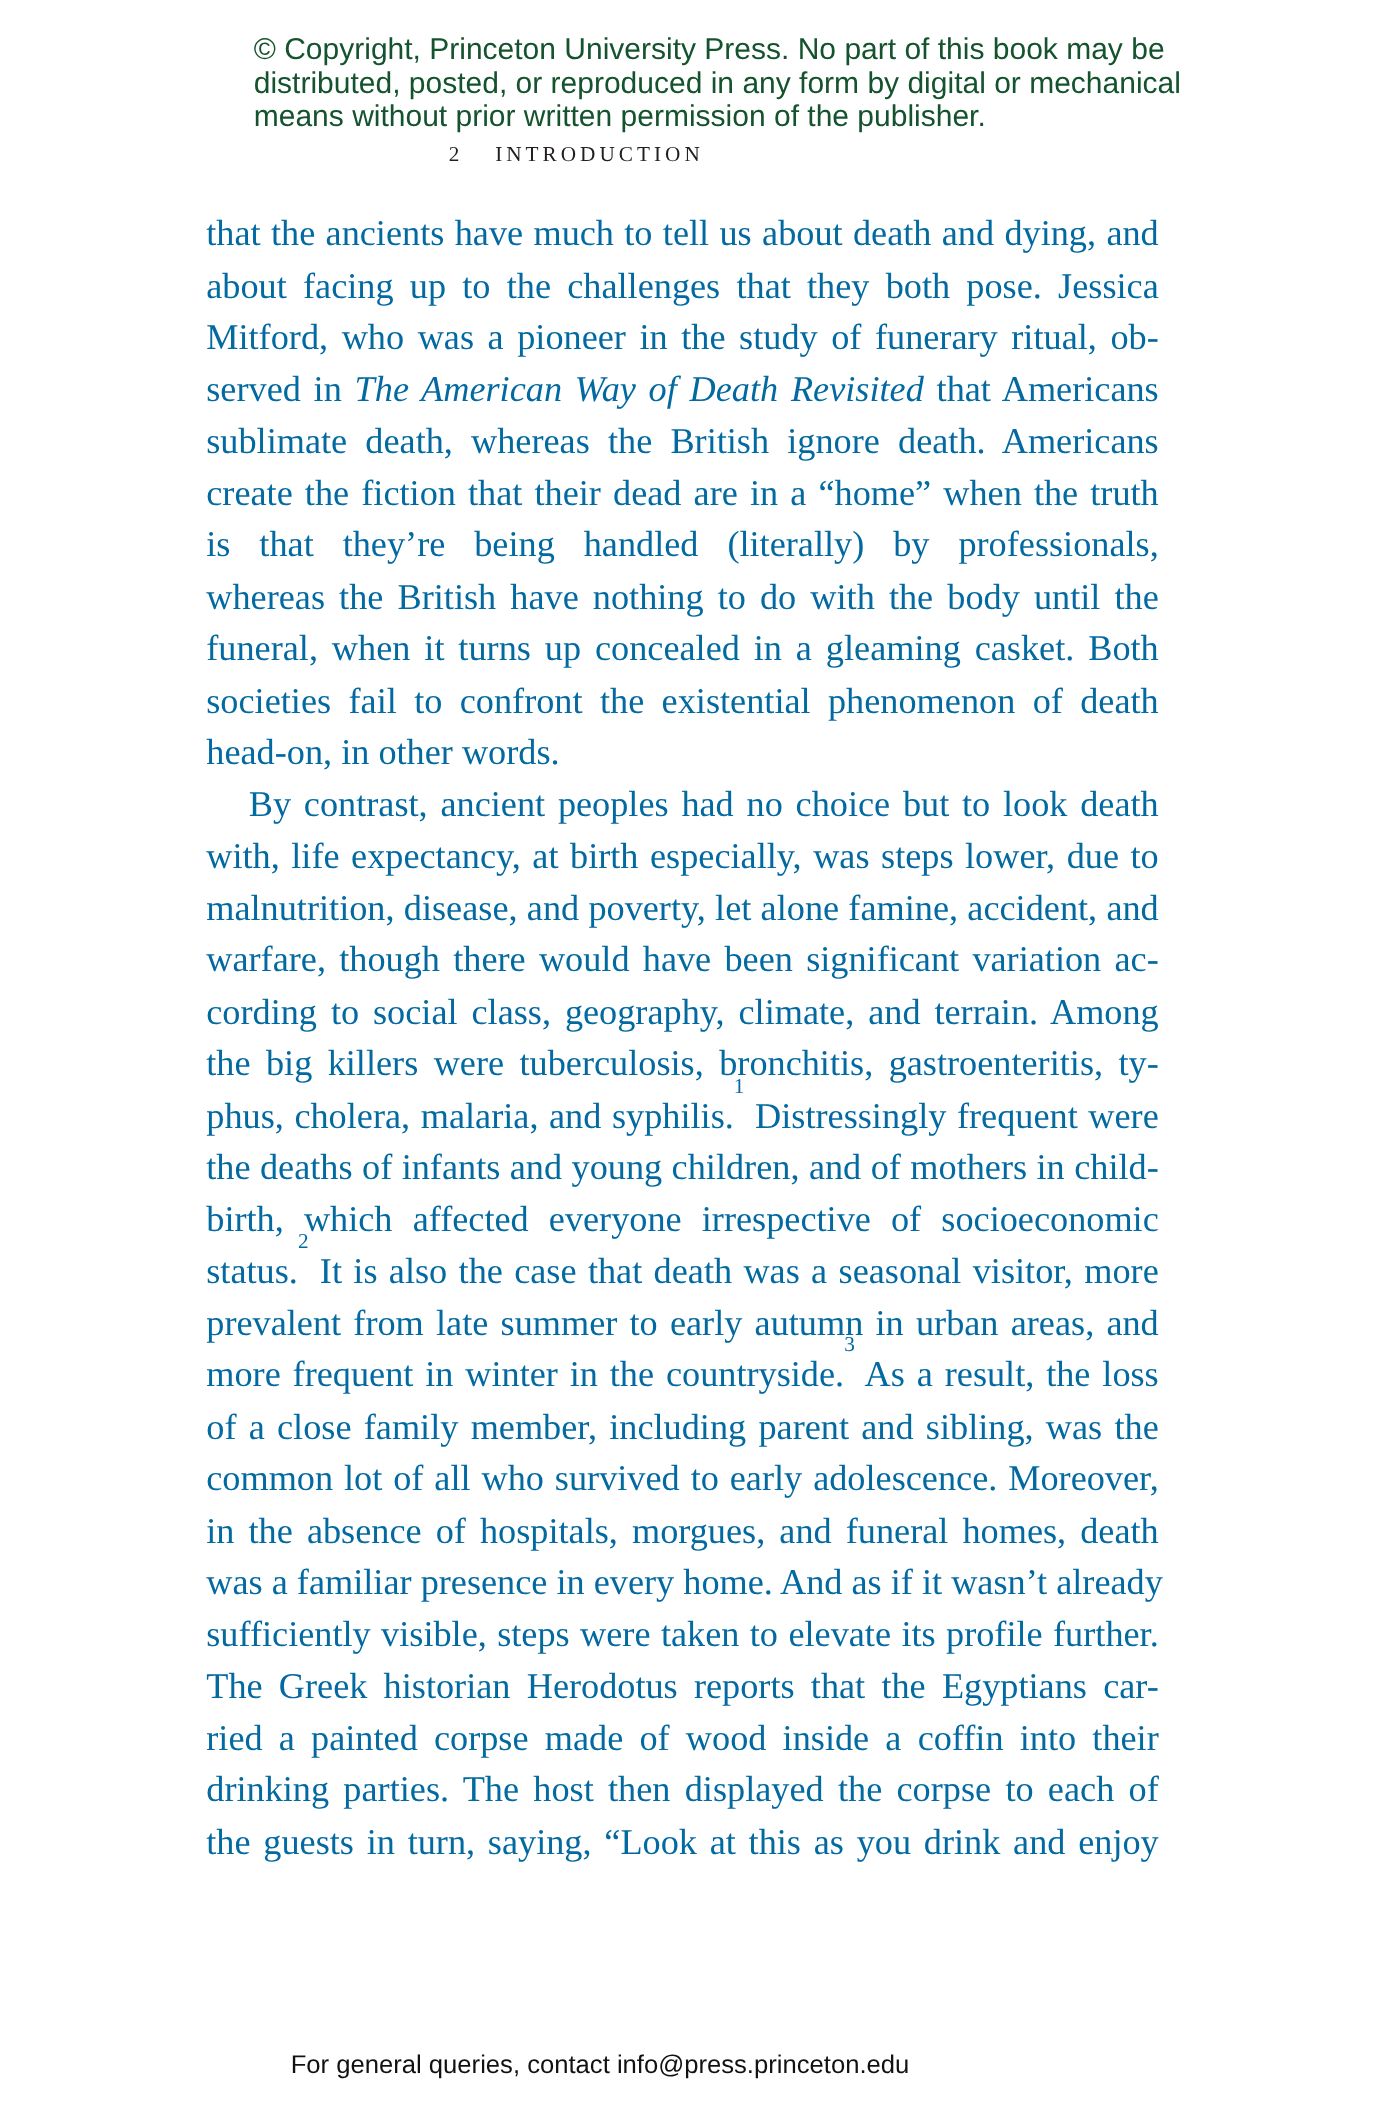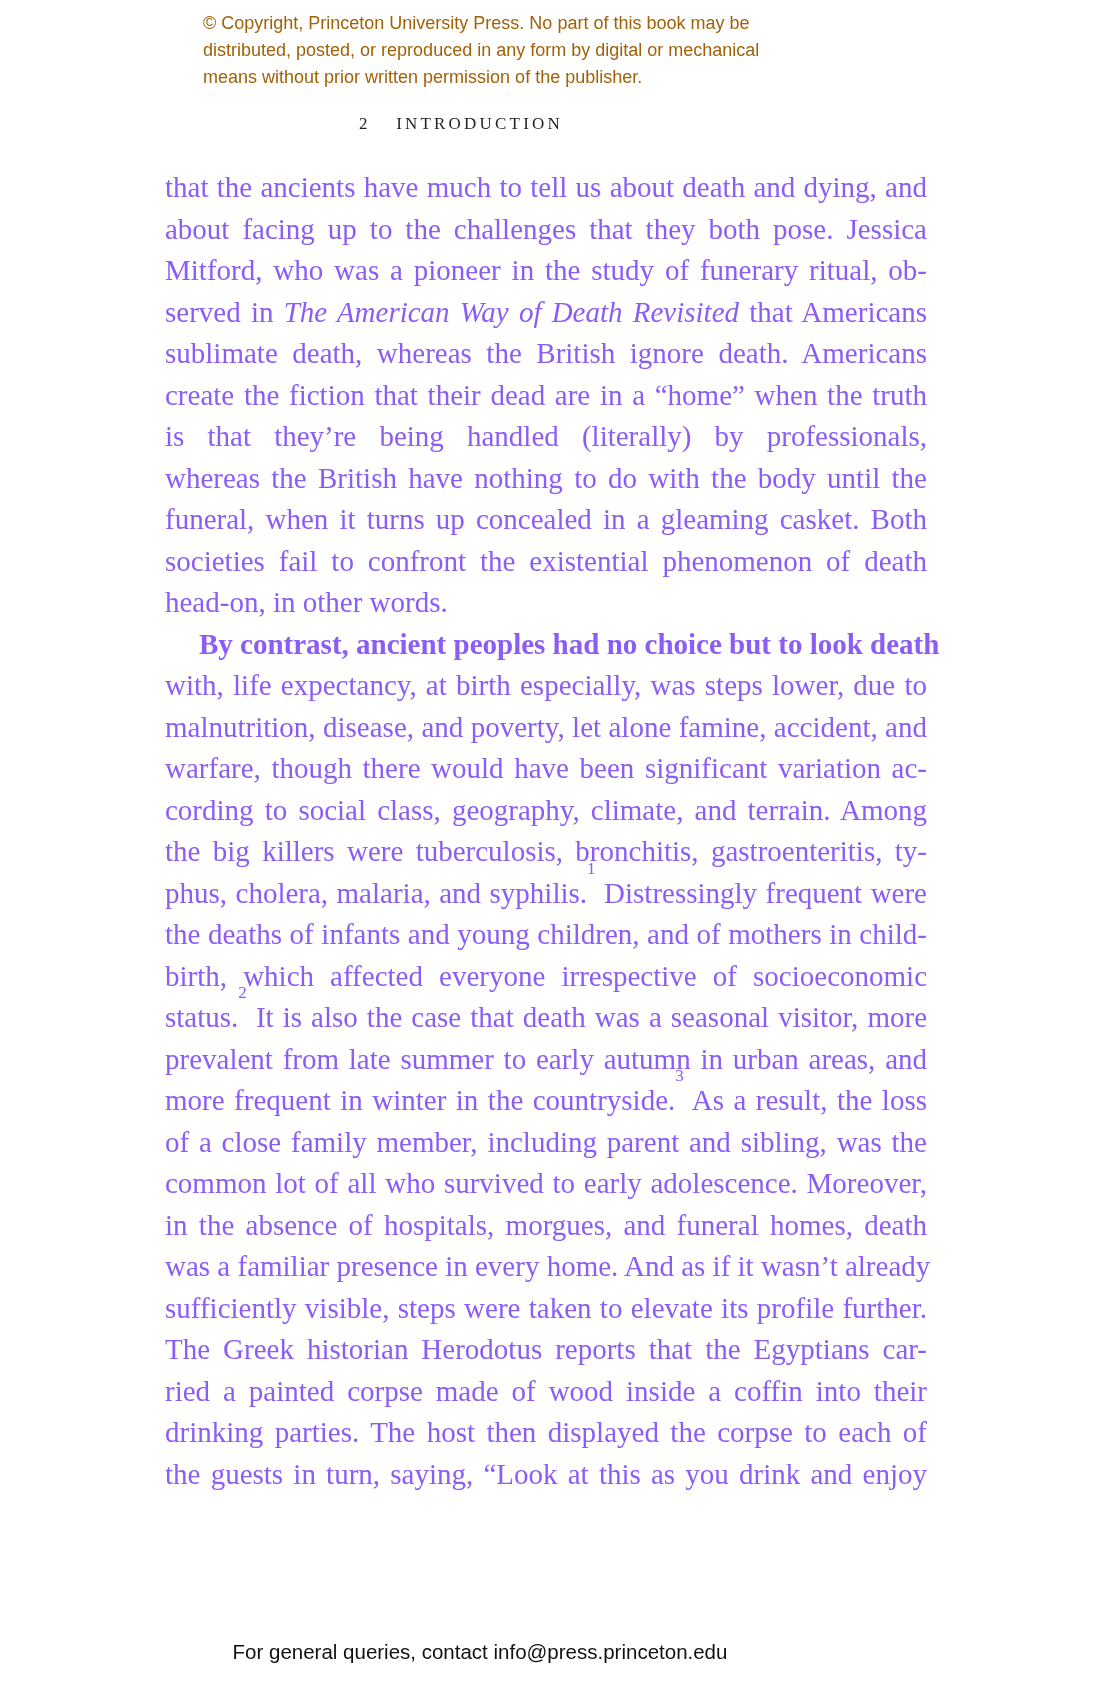--- a/index.html
+++ b/index.html
@@ -10,26 +10,26 @@
     body {
       width: 1100px;
       height: 1700px;
       position: relative;
       overflow: hidden;
       color: #231f20;
     }
     .copyright {
       position: absolute;
       left: 203px;
-      top: 10px;
+      top: 26px;
       width: 720px;
       font-family: "Liberation Sans", sans-serif;
-      font-size: 18px;
+      font-size: 24px;
       line-height: 27px;
-      color: #a16207;
+      color: #14532d;
     }
     .copyright .cline {
       display: block;
       white-space: nowrap;
     }
     .running-head {
       position: absolute;
       left: 0;
       width: 922px;
       top: 114px;
@@ -43,35 +43,34 @@
       margin-right: 18px;
     }
     .body-text {
       position: absolute;
       left: 165px;
       top: 167px;
       width: 762px;
       font-family: "Liberation Serif", serif;
       font-size: 29px;
       line-height: 41.5px;
-      color: #8b5cf6;
+      color: #0369a1;
     }
     .line {
       display: block;
       white-space: nowrap;
       text-align: justify;
       text-align-last: justify;
       height: 41.5px;
     }
     .line.last {
       text-align-last: left;
     }
     .line.indent {
       padding-left: 34px;
-      font-weight: bold;
     }
     .line i {
       font-style: italic;
     }
     sup.fn {
       font-size: 17px;
       vertical-align: top;
       position: relative;
       top: -4px;
       line-height: 0;

